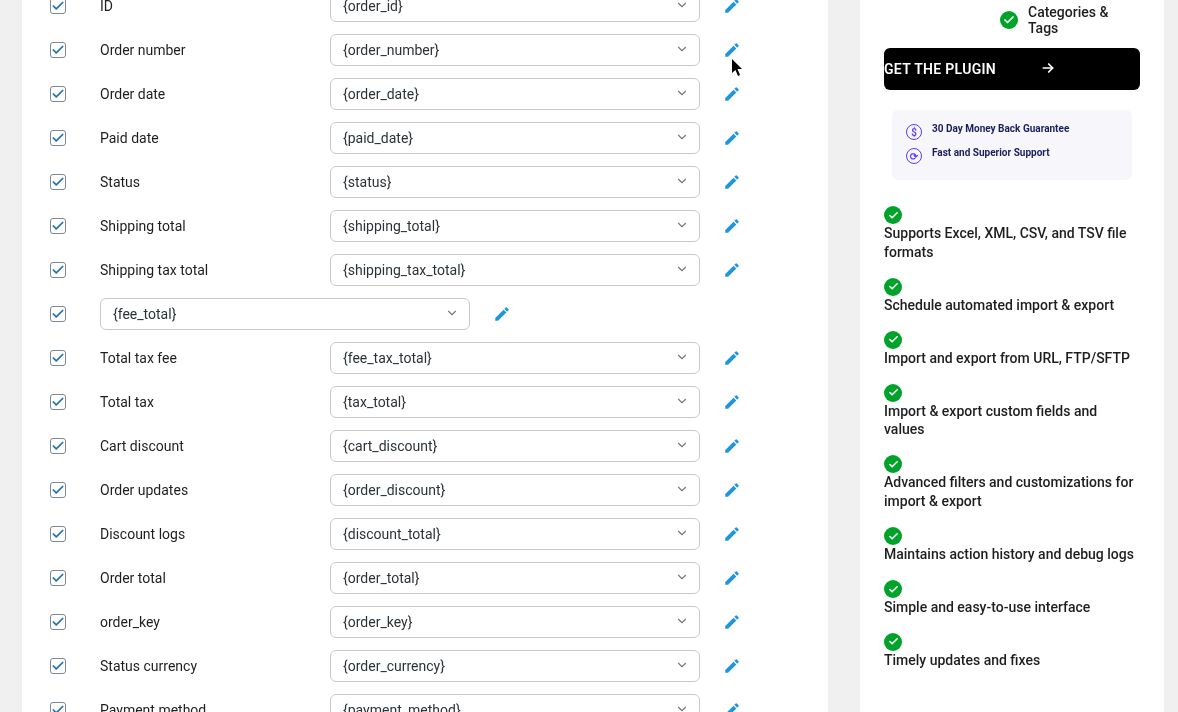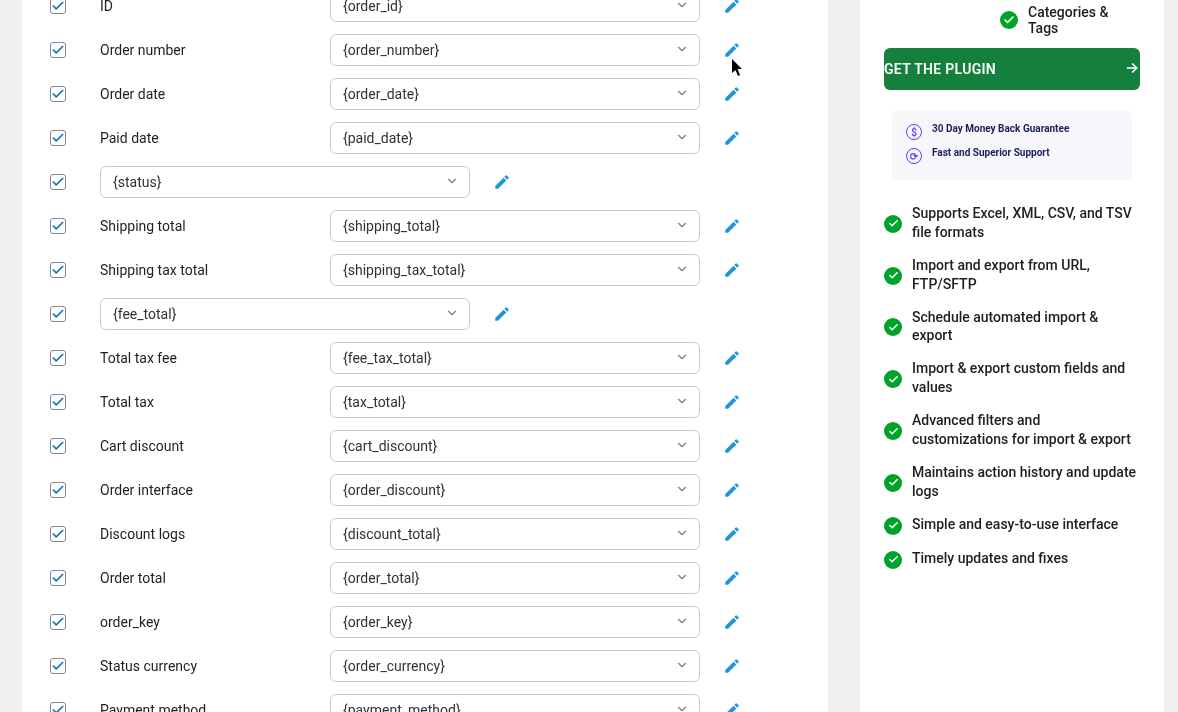--- a/index.html
+++ b/index.html
@@ -135,22 +135,22 @@
       fill: #fff;
     }
     .promo-item .label {
       color: #1e1e1e;
       font-size: 14px;
       font-weight: 500;
     }
     .get-plugin-btn {
       display: flex;
       align-items: center;
-      justify-content: space-between;
-      background: #15803d;
+      justify-content: flex-start;
+      background: #000000;
       color: #fff;
       height: 42px;
       border-radius: 6px;
       font-weight: 600;
       font-size: 14px;
       letter-spacing: 0.3px;
       cursor: pointer;
       margin-top: 8px;
       gap: 36px;
     }
@@ -187,22 +187,23 @@
       color: #1a1f5c;
       font-weight: 700;
       font-size: 10px;
       line-height: 1.4;
     }
     .features-list {
       margin-top: 24px;
     }
     .feature-row {
       display: flex;
-      align-items: center;
+      align-items: flex-start;
       margin-bottom: 14px;
+      flex-direction: column;
     }
     .feature-row .f-check {
       width: 18px;
       height: 18px;
       background: #00a32a;
       border-radius: 50%;
       display: flex;
       align-items: center;
       justify-content: center;
       margin-right: 10px;
@@ -319,20 +320,21 @@
         </div>
       </div>
       <div class="field-row">
         <div class="checkbox-wrap">
           <div class="checkbox checked">
             <svg viewBox="0 0 24 24">
               <path d="M20 6L9 17l-5-5" fill="none" stroke="#2271b1" stroke-width="3" stroke-linecap="round" stroke-linejoin="round"></path>
             </svg>
           </div>
         </div>
+        <div class="field-label">Status</div>
         <div class="field-select">
           <span>{status}</span>
           <span class="chevron"><svg width="14" height="14" viewBox="0 0 24 24" fill="none" stroke="#787c82" stroke-width="2" stroke-linecap="round" stroke-linejoin="round">
               <polyline points="6 9 12 15 18 9"></polyline>
             </svg></span>
         </div>
         <div class="edit-icon">
           <svg viewBox="0 0 24 24">
             <path d="M3 17.25V21h3.75L17.81 9.94l-3.75-3.75L3 17.25zM20.71 7.04a1 1 0 0 0 0-1.41l-2.34-2.34a1 1 0 0 0-1.41 0l-1.83 1.83 3.75 3.75 1.83-1.83z"></path>
           </svg>
@@ -464,21 +466,21 @@
         </div>
       </div>
       <div class="field-row">
         <div class="checkbox-wrap">
           <div class="checkbox checked">
             <svg viewBox="0 0 24 24">
               <path d="M20 6L9 17l-5-5" fill="none" stroke="#2271b1" stroke-width="3" stroke-linecap="round" stroke-linejoin="round"></path>
             </svg>
           </div>
         </div>
-        <div class="field-label">Order interface</div>
+        <div class="field-label">Order updates</div>
         <div class="field-select">
           <span>{order_discount}</span>
           <span class="chevron"><svg width="14" height="14" viewBox="0 0 24 24" fill="none" stroke="#787c82" stroke-width="2" stroke-linecap="round" stroke-linejoin="round">
               <polyline points="6 9 12 15 18 9"></polyline>
             </svg></span>
         </div>
         <div class="edit-icon">
           <svg viewBox="0 0 24 24">
             <path d="M3 17.25V21h3.75L17.81 9.94l-3.75-3.75L3 17.25zM20.71 7.04a1 1 0 0 0 0-1.41l-2.34-2.34a1 1 0 0 0-1.41 0l-1.83 1.83 3.75 3.75 1.83-1.83z"></path>
           </svg>
@@ -631,29 +633,29 @@
             </svg>
           </span>
           <span class="f-text">Supports Excel, XML, CSV, and TSV file formats</span>
         </div>
         <div class="feature-row">
           <span class="f-check">
             <svg viewBox="0 0 24 24">
               <path d="M20 6L9 17l-5-5" fill="none" stroke="#fff" stroke-width="3.5" stroke-linecap="round" stroke-linejoin="round"></path>
             </svg>
           </span>
-          <span class="f-text">Import and export from URL, FTP/SFTP</span>
+          <span class="f-text">Schedule automated import &amp; export</span>
         </div>
         <div class="feature-row">
           <span class="f-check">
             <svg viewBox="0 0 24 24">
               <path d="M20 6L9 17l-5-5" fill="none" stroke="#fff" stroke-width="3.5" stroke-linecap="round" stroke-linejoin="round"></path>
             </svg>
           </span>
-          <span class="f-text">Schedule automated import &amp; export</span>
+          <span class="f-text">Import and export from URL, FTP/SFTP</span>
         </div>
         <div class="feature-row">
           <span class="f-check">
             <svg viewBox="0 0 24 24">
               <path d="M20 6L9 17l-5-5" fill="none" stroke="#fff" stroke-width="3.5" stroke-linecap="round" stroke-linejoin="round"></path>
             </svg>
           </span>
           <span class="f-text">Import &amp; export custom fields and values</span>
         </div>
         <div class="feature-row">
@@ -663,21 +665,21 @@
             </svg>
           </span>
           <span class="f-text">Advanced filters and customizations for import &amp; export</span>
         </div>
         <div class="feature-row">
           <span class="f-check">
             <svg viewBox="0 0 24 24">
               <path d="M20 6L9 17l-5-5" fill="none" stroke="#fff" stroke-width="3.5" stroke-linecap="round" stroke-linejoin="round"></path>
             </svg>
           </span>
-          <span class="f-text">Maintains action history and update logs</span>
+          <span class="f-text">Maintains action history and debug logs</span>
         </div>
         <div class="feature-row">
           <span class="f-check">
             <svg viewBox="0 0 24 24">
               <path d="M20 6L9 17l-5-5" fill="none" stroke="#fff" stroke-width="3.5" stroke-linecap="round" stroke-linejoin="round"></path>
             </svg>
           </span>
           <span class="f-text">Simple and easy-to-use interface</span>
         </div>
         <div class="feature-row">

